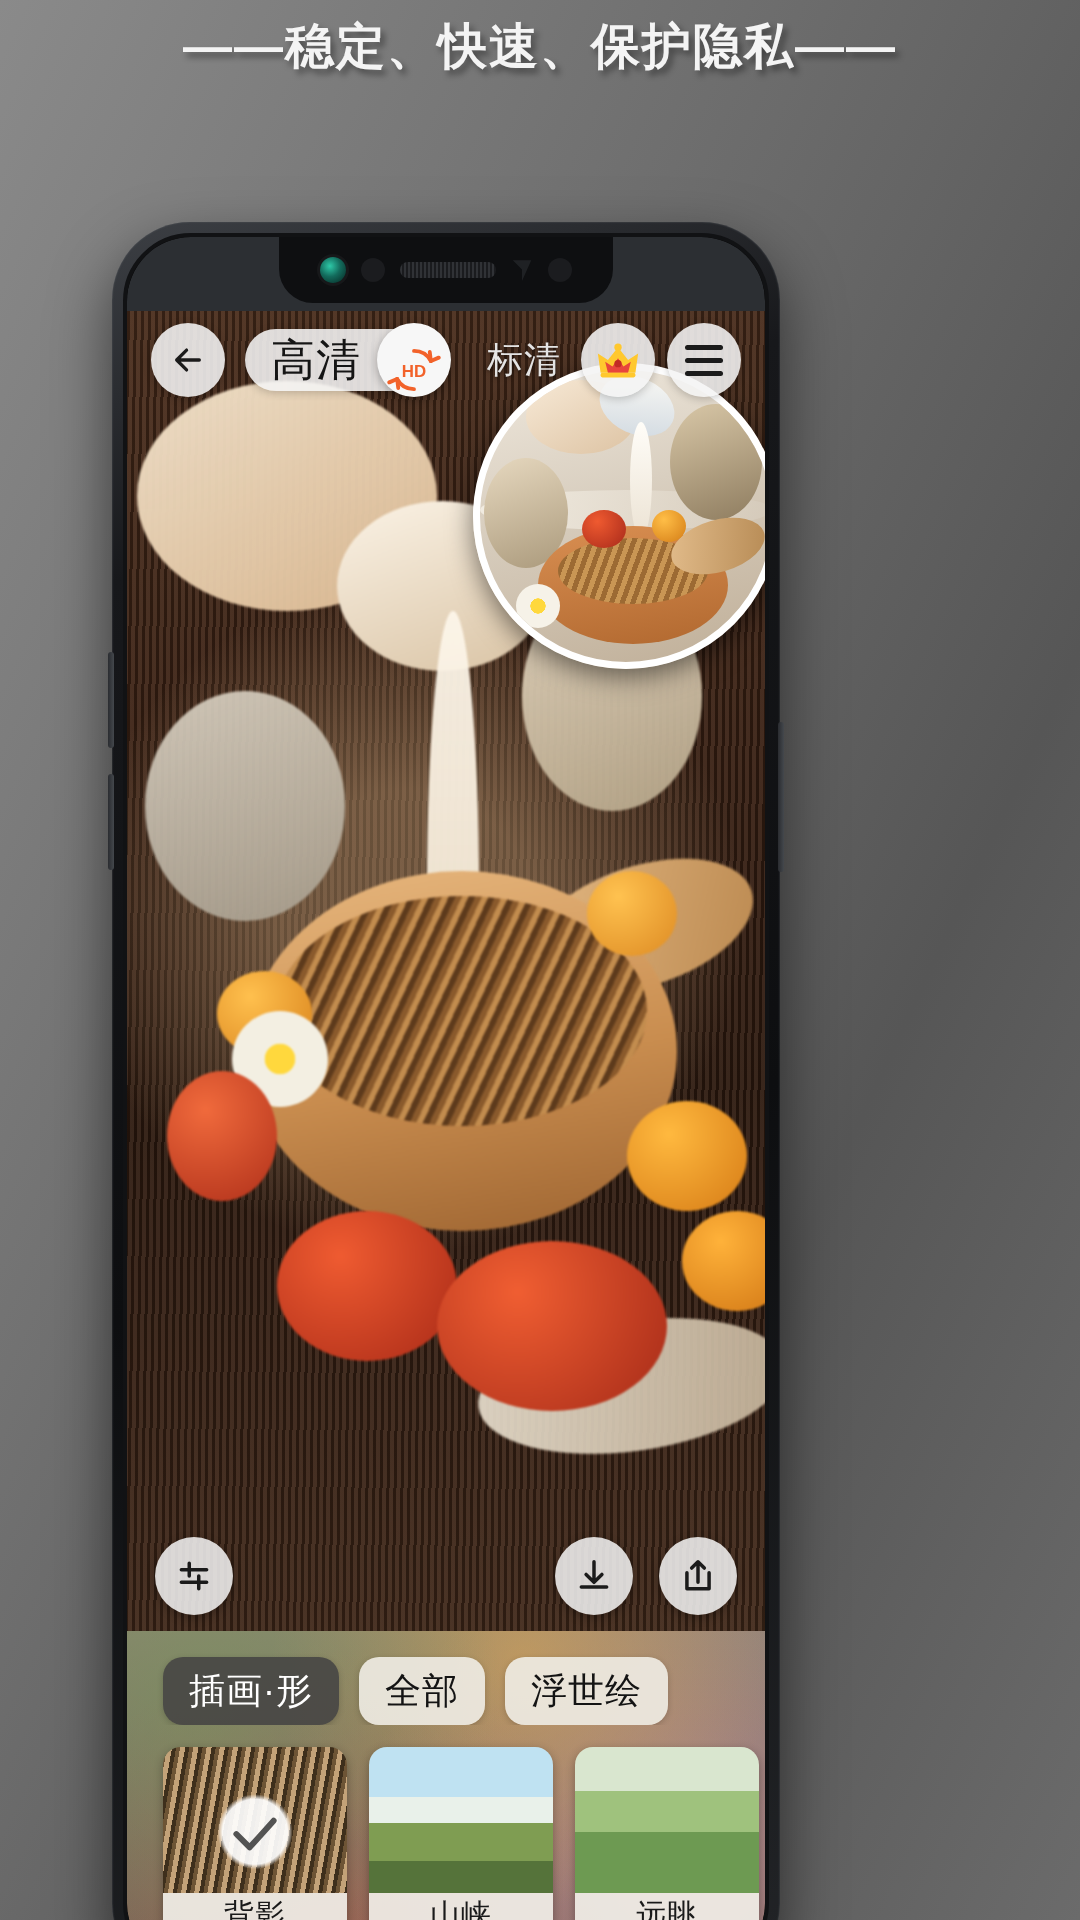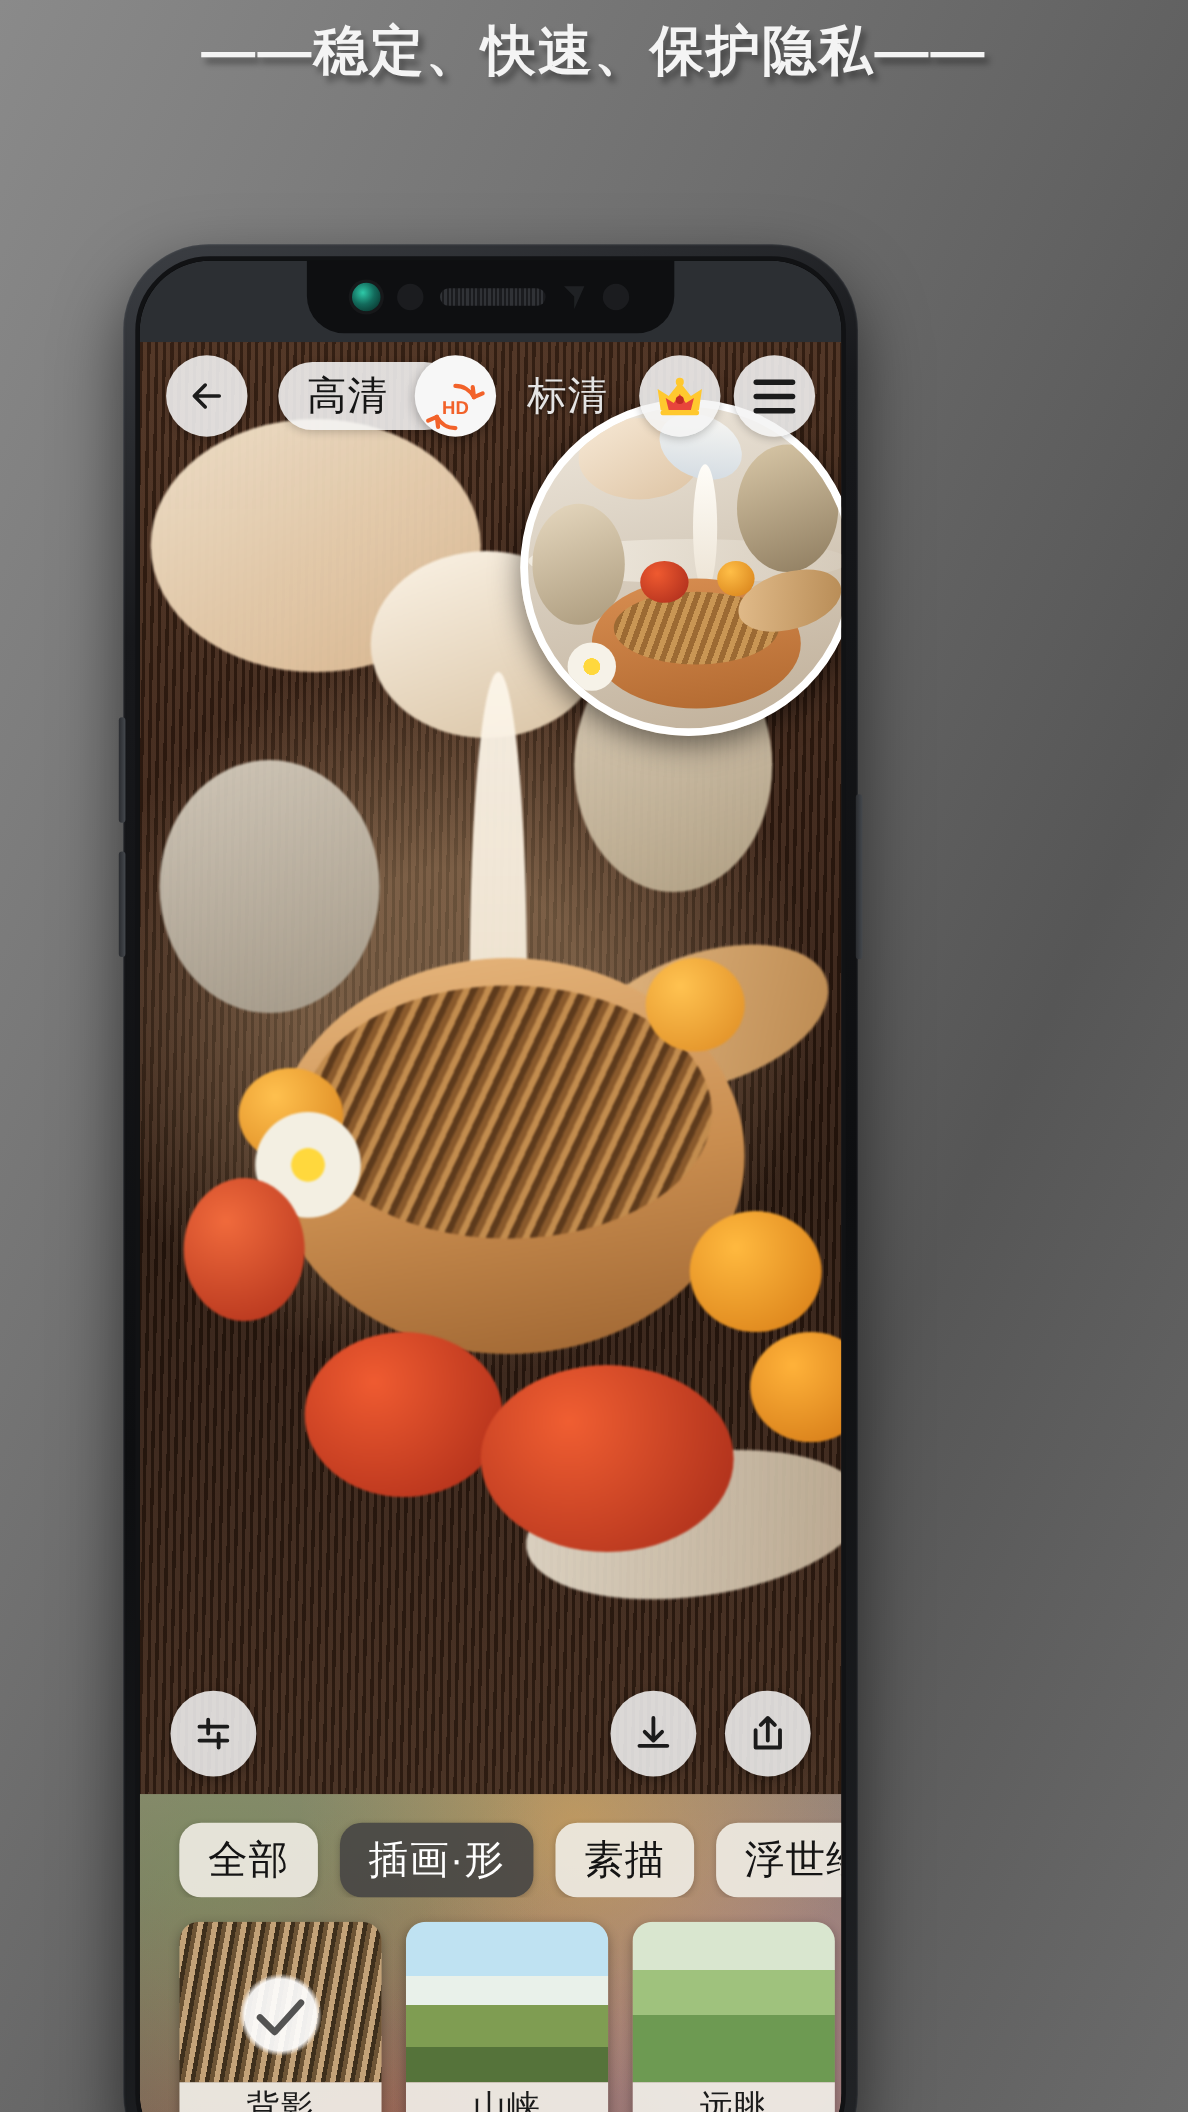--- a/index.html
+++ b/index.html
@@ -146,21 +146,21 @@
   .hd-wrap{
     flex:1 1 auto;display:flex;align-items:center;justify-content:center;
     position:relative;height:74px;
   }
   .hd-pill{
     display:flex;align-items:center;
     background:rgba(244,244,244,.88);
     border-radius:40px;height:62px;padding:0 64px 0 26px;
     box-shadow:0 2px 8px rgba(0,0,0,.2);
   }
-  .hd-pill span{font-size:36px;color:#151515;font-weight:500;letter-spacing:1px;}
+  .hd-pill span{font-size:44px;color:#151515;font-weight:500;letter-spacing:1px;}
   .hd-knob{
     position:absolute;left:50%;transform:translateX(-26px);
     width:74px;height:74px;border-radius:50%;background:#f7f7f7;
     display:flex;align-items:flex-end;justify-content:center;
     box-shadow:0 3px 10px rgba(0,0,0,.3);
   }
   .hd-sd{
     font-size:36px;color:#e4e4e4;font-weight:500;letter-spacing:1px;
     margin-left:62px;text-shadow:0 1px 4px rgba(0,0,0,.6);
   }
@@ -349,28 +349,25 @@
               <path d="M5 10v10h14V10" stroke="#1b1b1b" stroke-width="2.2" fill="none" stroke-linecap="round" stroke-linejoin="round"></path>
               <path d="M12 16V3M12 3l-4 4M12 3l4 4" stroke="#1b1b1b" stroke-width="2.2" fill="none" stroke-linecap="round" stroke-linejoin="round"></path>
             </svg>
           </div>
         </div>
       </div>
 
       <div class="panel">
 
         <div class="chips">
-          <div class="chip">
-              <span>全部</span>
-            </div>
           <div class="chip sel">
               <span>插画·形</span>
             </div>
           <div class="chip">
-              <span>素描</span>
+              <span>全部</span>
             </div>
           <div class="chip">
               <span>浮世绘</span>
             </div>
 
         </div>
 
         <div class="thumbs">
           <div class="thumb">
             <div class="pic p1"></div>

